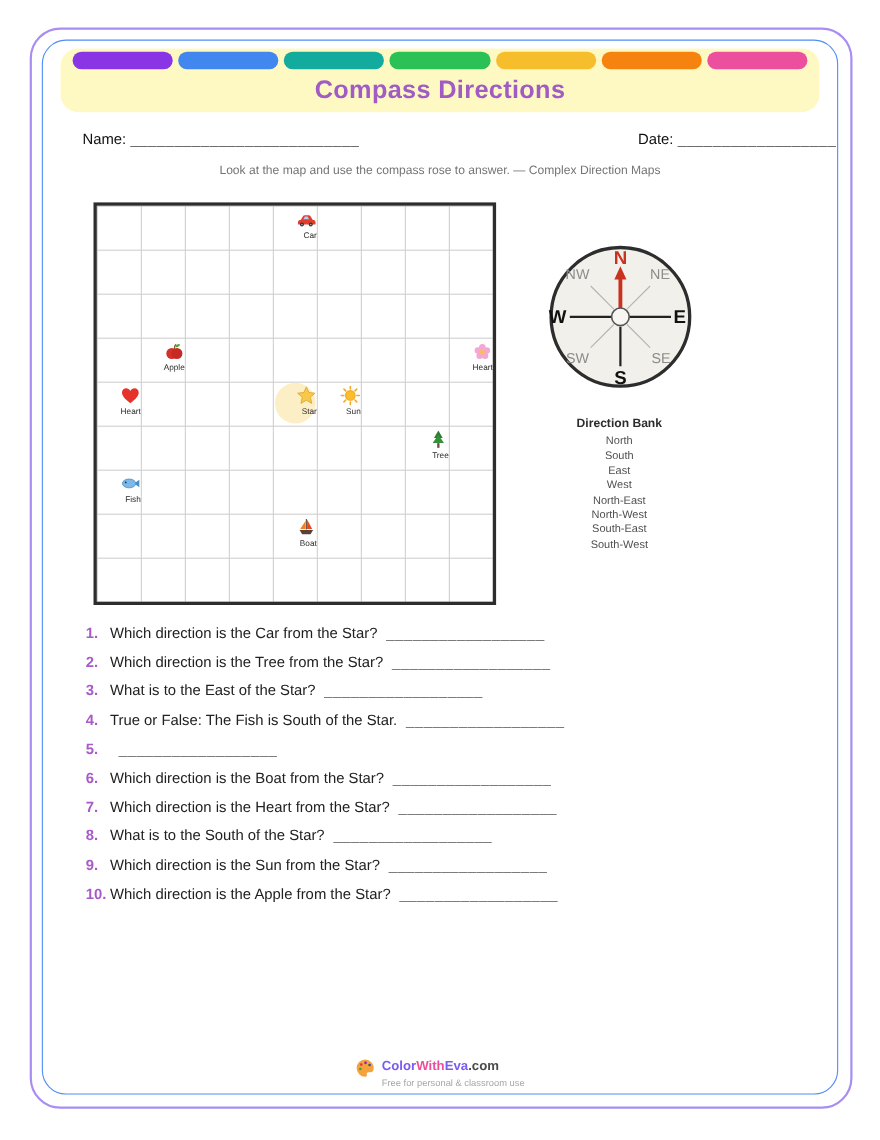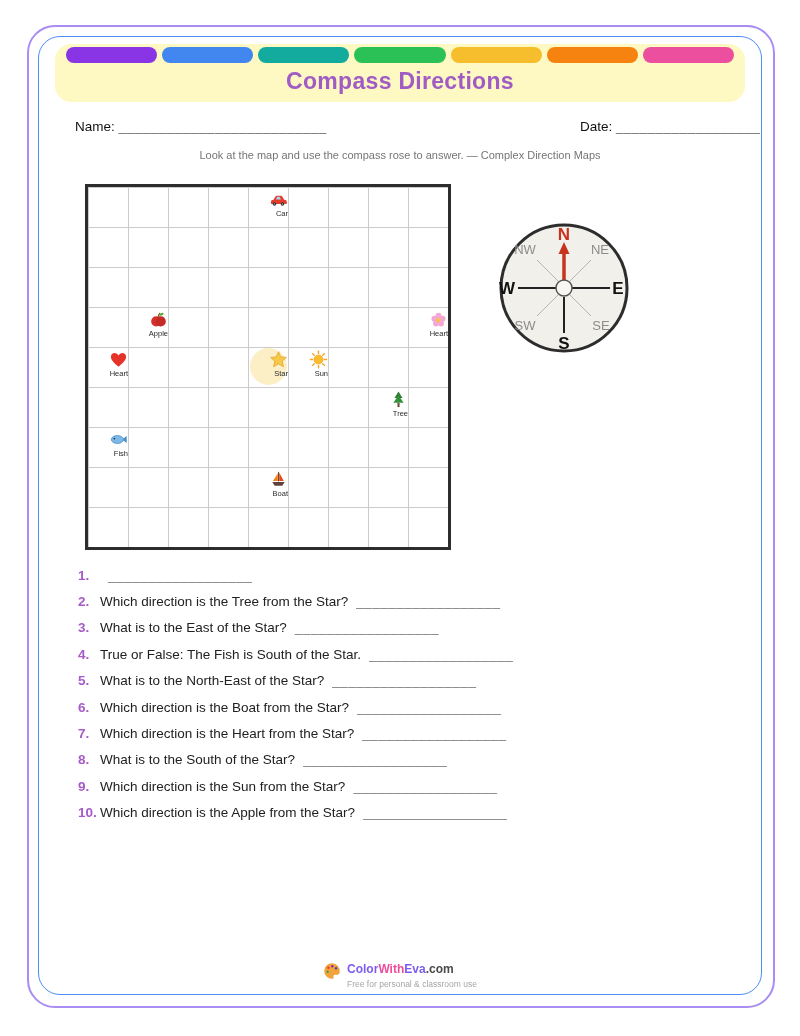--- a/index.html
+++ b/index.html
@@ -214,44 +214,55 @@
     <text x="68" y="19" font-size="17" font-weight="bold" fill="#c8331f">N</text>
     <text x="68" y="128" font-size="17" font-weight="bold" fill="#111">S</text>
     <text x="122" y="73" font-size="17" font-weight="bold" fill="#111">E</text>
     <text x="11" y="73" font-size="17" font-weight="bold" fill="#111">W</text>
     <text x="29" y="33" font-size="13" fill="#8c8c8c">NW</text>
     <text x="104" y="33" font-size="13" fill="#8c8c8c">NE</text>
     <text x="29" y="109" font-size="13" fill="#8c8c8c">SW</text>
     <text x="105" y="109" font-size="13" fill="#8c8c8c">SE</text>
   </svg>
 
+  <div class="bank">
+    <div class="bank-title">Direction Bank</div>
+    <div class="bank-item">North</div>
+    <div class="bank-item">South</div>
+    <div class="bank-item">East</div>
+    <div class="bank-item">West</div>
+    <div class="bank-item">North-East</div>
+    <div class="bank-item">North-West</div>
+    <div class="bank-item">South-East</div>
+    <div class="bank-item">South-West</div>
+  </div>
 
   <div class="questions">
     <div class="q-row">
       <span class="q-num">1.</span>
+      <span class="q-text">Which direction is the Car from the Star?</span>
       <span class="q-blank">__________________</span>
     </div>
     <div class="q-row">
       <span class="q-num">2.</span>
       <span class="q-text">Which direction is the Tree from the Star?</span>
       <span class="q-blank">__________________</span>
     </div>
     <div class="q-row">
       <span class="q-num">3.</span>
       <span class="q-text">What is to the East of the Star?</span>
       <span class="q-blank">__________________</span>
     </div>
     <div class="q-row">
       <span class="q-num">4.</span>
       <span class="q-text">True or False: The Fish is South of the Star.</span>
       <span class="q-blank">__________________</span>
     </div>
     <div class="q-row">
       <span class="q-num">5.</span>
-      <span class="q-text">What is to the North-East of the Star?</span>
       <span class="q-blank">__________________</span>
     </div>
     <div class="q-row">
       <span class="q-num">6.</span>
       <span class="q-text">Which direction is the Boat from the Star?</span>
       <span class="q-blank">__________________</span>
     </div>
     <div class="q-row">
       <span class="q-num">7.</span>
       <span class="q-text">Which direction is the Heart from the Star?</span>

